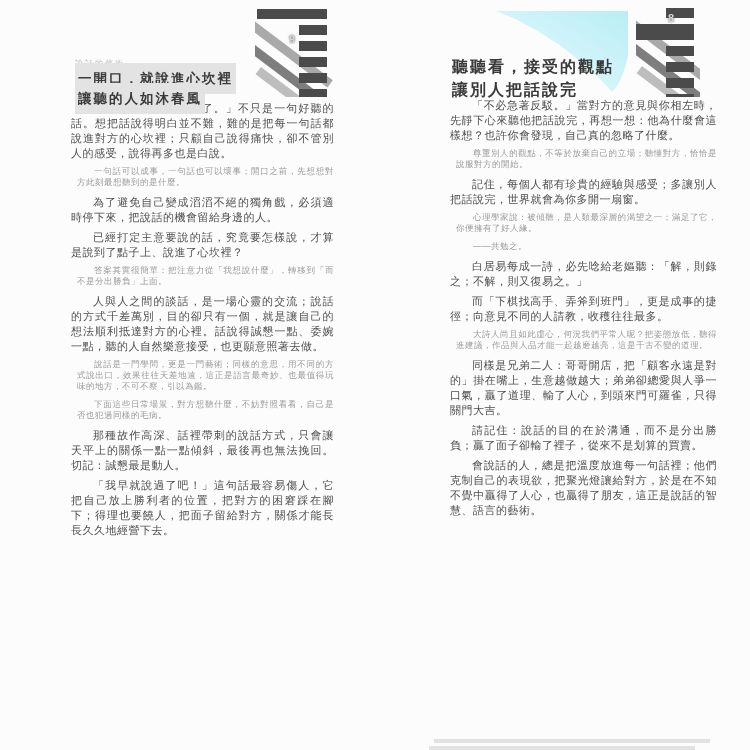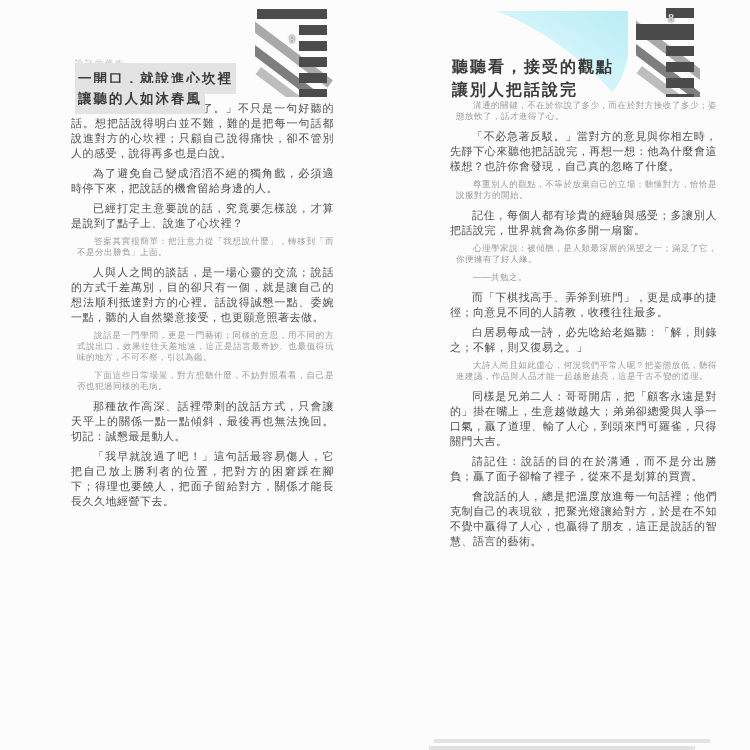--- a/index.html
+++ b/index.html
@@ -90,20 +90,21 @@
   <div class="heading-area highlighted" id="heading-left">
     <div class="kicker">說話的藝術</div>
     <div class="h-line">
       <span>一開口，就說進心坎裡</span></div>
     <div class="h-line">
       <span>讓聽的人如沐春風</span></div>
   </div>
 
   <div class="text-col" id="col-left">
       <div class="blk-para">「愛對了，人生就對了。」不只是一句好聽的話。想把話說得明白並不難，難的是把每一句話都說進對方的心坎裡；只顧自己說得痛快，卻不管別人的感受，說得再多也是白說。</div>
+      <div class="blk-note">一句話可以成事，一句話也可以壞事；開口之前，先想想對方此刻最想聽到的是什麼。</div>
       <div class="blk-para">為了避免自己變成滔滔不絕的獨角戲，必須適時停下來，把說話的機會留給身邊的人。</div>
       <div class="blk-para">已經打定主意要說的話，究竟要怎樣說，才算是說到了點子上、說進了心坎裡？</div>
       <div class="blk-note">答案其實很簡單：把注意力從「我想說什麼」，轉移到「而不是分出勝負」上面。</div>
       <div class="blk-para">人與人之間的談話，是一場心靈的交流；說話的方式千差萬別，目的卻只有一個，就是讓自己的想法順利抵達對方的心裡。話說得誠懇一點、委婉一點，聽的人自然樂意接受，也更願意照著去做。</div>
       <div class="blk-note">說話是一門學問，更是一門藝術；同樣的意思，用不同的方式說出口，效果往往天差地遠，這正是語言最奇妙、也最值得玩味的地方，不可不察，引以為鑑。</div>
       <div class="blk-note">下面這些日常場景，對方想聽什麼，不妨對照看看，自己是否也犯過同樣的毛病。</div>
       <div class="blk-para">那種故作高深、話裡帶刺的說話方式，只會讓天平上的關係一點一點傾斜，最後再也無法挽回。切記：誠懇最是動人。</div>
       <div class="blk-para">「我早就說過了吧！」這句話最容易傷人，它把自己放上勝利者的位置，把對方的困窘踩在腳下；得理也要饒人，把面子留給對方，關係才能長長久久地經營下去。</div>
     </div>
 </div>
@@ -136,28 +137,27 @@
   </div>
 
   <div class="heading-area" id="heading-right">
     <div class="h-line">
       <span>聽聽看，接受的觀點</span></div>
     <div class="h-line">
       <span>讓別人把話說完</span></div>
   </div>
 
   <div class="text-col" id="col-right">
-      <div class="blk-note">溝通的關鍵，不在於你說了多少，而在於對方接收了多少；姿態放軟了，話才進得了心。</div>
       <div class="blk-para">「不必急著反駁。」當對方的意見與你相左時，先靜下心來聽他把話說完，再想一想：他為什麼會這樣想？也許你會發現，自己真的忽略了什麼。</div>
       <div class="blk-note">尊重別人的觀點，不等於放棄自己的立場；聽懂對方，恰恰是說服對方的開始。</div>
       <div class="blk-para">記住，每個人都有珍貴的經驗與感受；多讓別人把話說完，世界就會為你多開一扇窗。</div>
       <div class="blk-note">心理學家說：被傾聽，是人類最深層的渴望之一；滿足了它，你便擁有了好人緣。</div>
       <div class="blk-note">——共勉之。</div>
+      <div class="blk-para">白居易每成一詩，必先唸給老嫗聽：「解，則錄之；不解，則又復易之。」</div>
       <div class="blk-para">而「下棋找高手、弄斧到班門」，更是成事的捷徑；向意見不同的人請教，收穫往往最多。</div>
-      <div class="blk-para">白居易每成一詩，必先唸給老嫗聽：「解，則錄之；不解，則又復易之。」</div>
       <div class="blk-note">大詩人尚且如此虛心，何況我們平常人呢？把姿態放低，聽得進建議，作品與人品才能一起越磨越亮，這是千古不變的道理。</div>
       <div class="blk-para">同樣是兄弟二人：哥哥開店，把「顧客永遠是對的」掛在嘴上，生意越做越大；弟弟卻總愛與人爭一口氣，贏了道理、輸了人心，到頭來門可羅雀，只得關門大吉。</div>
       <div class="blk-para">請記住：說話的目的在於溝通，而不是分出勝負；贏了面子卻輸了裡子，從來不是划算的買賣。</div>
       <div class="blk-para">會說話的人，總是把溫度放進每一句話裡；他們克制自己的表現欲，把聚光燈讓給對方，於是在不知不覺中贏得了人心，也贏得了朋友，這正是說話的智慧、語言的藝術。</div>
     </div>
 </div>
 
 <div class="artifact" id="artifact-1"></div>
 <div class="artifact" id="artifact-2"></div>
 

